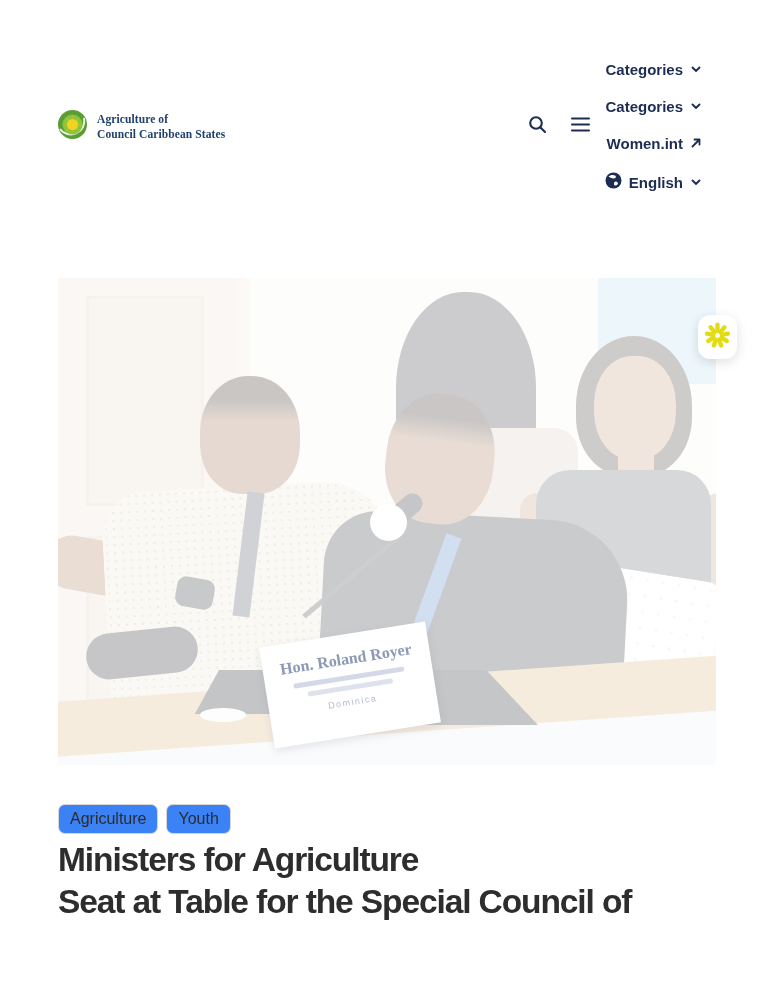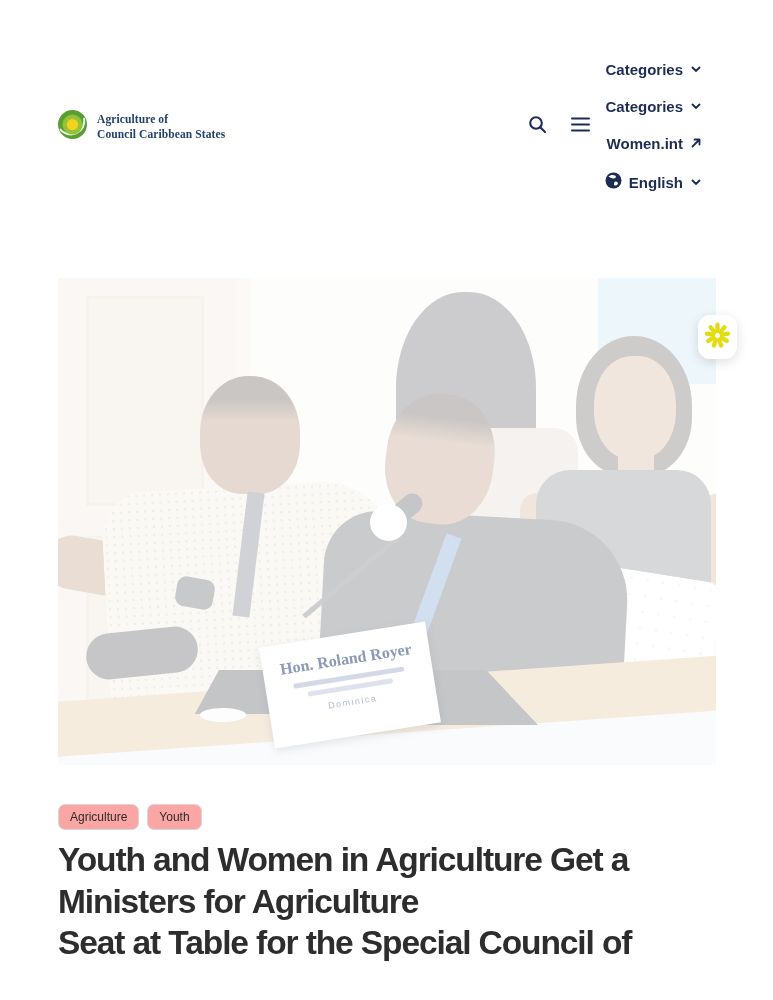--- a/index.html
+++ b/index.html
@@ -78,21 +78,21 @@
   .loader-circle { left:312px; top:226px; width:37px; height:37px; border-radius:50%; background:#ffffff; z-index:7; }
 
   
   .a11y-btn { position:absolute; left:698px; top:315px; width:39px; height:44px; background:#ffffff;
               border:none; border-radius:12px; box-shadow:0 3px 12px rgba(0,0,0,0.13);
               display:flex; align-items:center; justify-content:center; cursor:pointer; z-index:10; }
 
   
   .tags { position:absolute; left:58px; top:804px; display:flex; gap:8px; }
   .tag  { display:inline-flex; align-items:center; padding:5px 11px; border:1px solid #d7d7d7;
-          border-radius:7px; background:#fca5a5; font-size:12px; color:#2b2b2b; cursor:pointer; white-space:nowrap; }
+          border-radius:7px; background:#3b82f6; font-size:16px; color:#2b2b2b; cursor:pointer; white-space:nowrap; }
   .article-title { position:absolute; left:58px; top:839px; color:#2d2d2d; font-weight:700;
                    font-size:33.5px; line-height:41.5px; letter-spacing:-1.1px; }
   .article-title span { display:block; white-space:nowrap; }
 </style>
 </head>
 <body>
 
 <div class="logo">
   <span>
     <svg width="31" height="31" viewBox="0 0 31 31">
@@ -246,16 +246,15 @@
     </svg>
   </span>
 </button>
 
 <div class="tags">
   <span class="tag">Agriculture</span>
   <span class="tag">Youth</span>
 </div>
 
 <h1 class="article-title">
-  <span>Youth and Women in Agriculture Get a</span>
   <span>Ministers for Agriculture</span>
   <span>Seat at Table for the Special Council of</span>
 </h1>
 
 </body></html>

